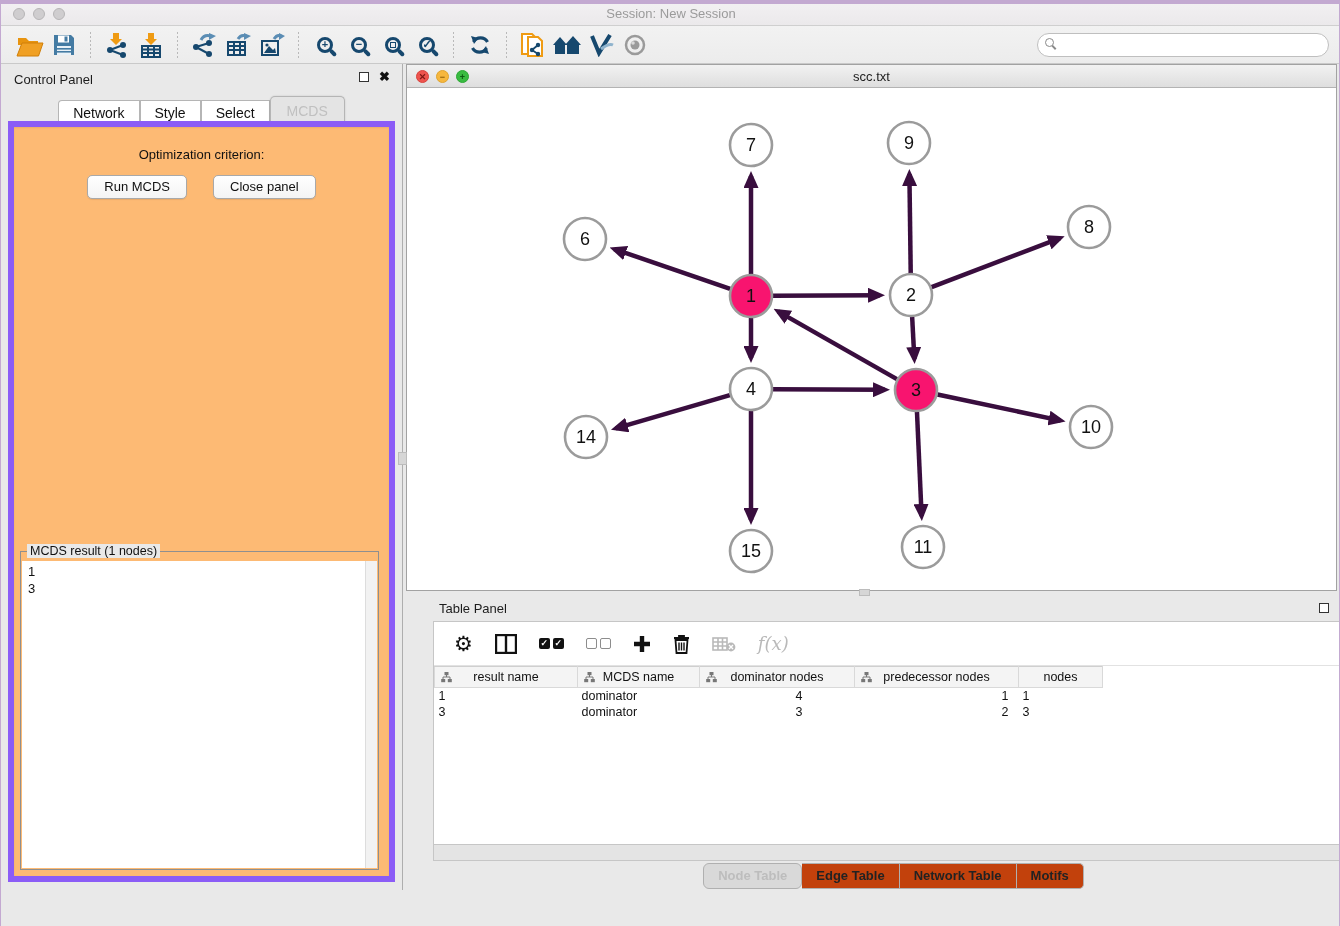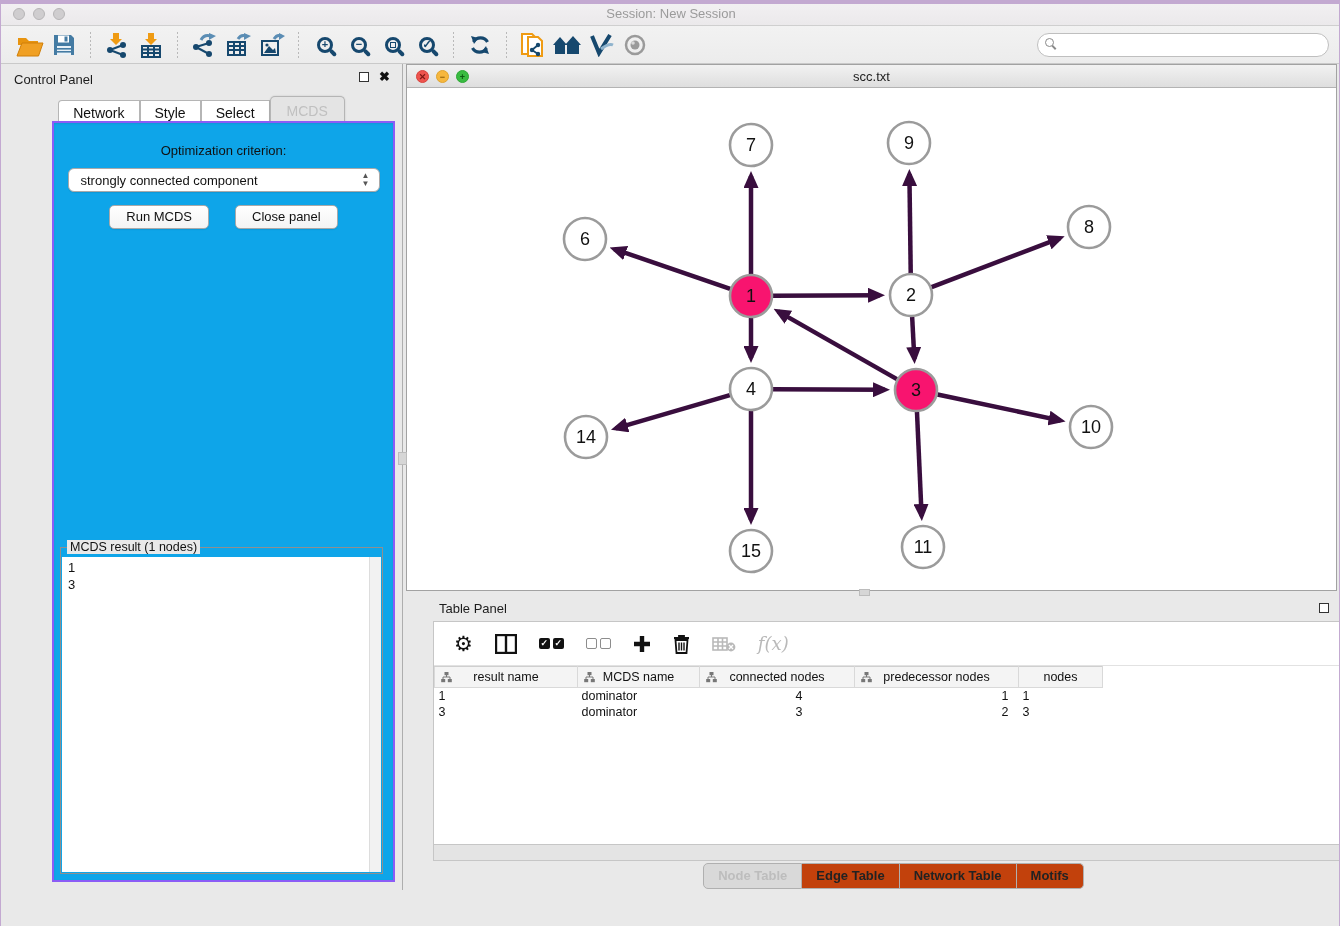--- a/index.html
+++ b/index.html
@@ -47,21 +47,21 @@
   .panel-ctrls { position:absolute; right:12px; top:8px; display:flex; gap:10px; align-items:center; }
   .float-box { width:10px; height:10px; border:1.5px solid #333; background:#fff; }
   .close-x { font-size:13px; font-weight:bold; color:#111; line-height:10px; }
   .cp-tabs { position:absolute; left:0; top:32px; width:100%; display:flex; justify-content:center; align-items:flex-end; }
   .cp-tab { background:#fff; border:1px solid #b5b5b5; border-bottom:none; padding:4px 14px 5px;
     font-size:14px; color:#111; }
   .cp-tab:first-child { border-radius:4px 0 0 0; }
   .cp-tab.disabled-active { background:#e4e4e4; color:#c0c0c0; border-radius:5px 5px 0 0;
     padding:6px 16px 7px; box-shadow:0 0 2px rgba(0,0,0,.15); }
   .cp-body { position:absolute; left:7px; right:7px; top:57px; bottom:8px;
-    border:2px solid #8b5cf6; box-shadow:inset 0 1px 2px rgba(0,0,0,.08); background:#0ea5e9;margin-left:44px; }
+    border:6px solid #8b5cf6; box-shadow:inset 0 1px 2px rgba(0,0,0,.08); background:#fdba74; }
   .opt-label { margin-top:20px; text-align:center; font-size:13px; color:#111; }
   .combo { position:relative; margin:10px auto 0; width:312px; height:24px; background:#fff;
     border:1px solid #a9a9a9; border-radius:6px; font-size:13px; color:#111;
     display:flex; align-items:center; padding:0 26px 0 12px; box-shadow:0 1px 1px rgba(0,0,0,.08); }
   .combo-arrows { position:absolute; right:9px; top:3px; font-size:8px; line-height:8px; color:#555;
     display:flex; flex-direction:column; align-items:center; }
   .btn-row { display:flex; justify-content:center; gap:26px; margin-top:13px; }
   .push-btn { background:linear-gradient(#ffffff,#f4f4f4); border:1px solid #a9a9a9; border-radius:5px;
     padding:3px 16px 4px; font-size:13px; color:#111; box-shadow:0 1px 1px rgba(0,0,0,.08); }
   .result-group { position:absolute; left:6px; right:10px; top:424px; bottom:6px;
@@ -110,21 +110,21 @@
   .tbl td { height:16px; padding:0 4px; }
   .hier-ico { position:absolute; left:6px; top:5px; }
   .num-r { text-align:right; }
   .tp-scrollstrip { position:absolute; left:8px; right:8px; top:250px; height:16px; background:#e4e4e4;
     border:1px solid #c6c6c6; border-top:none; }
   .tp-tabs { position:absolute; left:0; top:268px; width:100%; display:flex; justify-content:center; }
   .tp-tab { background:#c2410c; border:1px solid #b0b0b0; border-left:none; padding:4px 14px 5px;
     font-size:13px; font-weight:bold; color:#222; }
   .tp-tab:first-child { border-left:1px solid #b0b0b0; border-radius:5px 0 0 5px; }
   .tp-tab:last-child { border-radius:0 5px 5px 0; }
-  .tp-tab.disabled-active { background:#d9d9d9; color:#bdbdbd; }
+  .tp-tab.disabled-active { background:#d9d9d9; color:#bdbdbd;border-radius:6px; }
 
   
   .statusbar { position:absolute; left:0; top:890px; width:1340px; height:36px;
     background:#eeeeee; border-top:1px solid #c2c2c2; }
   .status-left-btn { position:absolute; left:10px; top:5px; width:32px; height:25px;
     background:#fff; border:1px solid #b5b5b5; display:flex; align-items:center; justify-content:center; }
   .memory-btn { position:absolute; right:8px; top:5px; height:25px; background:linear-gradient(#fff,#f3f3f3);
     border:1px solid #b5b5b5; border-radius:4px; display:flex; align-items:center; gap:6px;
     padding:0 10px; font-size:12.5px; color:#111; }
   .mem-dot { width:11px; height:11px; border-radius:50%; background:#1d8c34; }
@@ -283,27 +283,20 @@
       </span>
     </div>
     <div class="cp-tabs">
       <div class="cp-tab">Network</div>
       <div class="cp-tab">Style</div>
       <div class="cp-tab">Select</div>
       <div class="cp-tab disabled-active">MCDS</div>
     </div>
     <div class="cp-body">
       <div class="opt-label">Optimization criterion:</div>
-      <div class="combo">
-        <span>strongly connected component</span>
-        <span class="combo-arrows">
-            <span>▲</span>
-            <span>▼</span>
-          </span>
-      </div>
       <div class="btn-row">
         <button class="push-btn">Run MCDS</button>
         <button class="push-btn">Close panel</button>
       </div>
       <div class="result-group">
         <span class="result-legend">MCDS result (1 nodes)</span>
         <div class="result-area">
           <div>1</div>
           <div>3</div>
           <div class="result-scroll"></div>
@@ -452,21 +445,21 @@
                   <rect x="6.8" y="7" width="4" height="3.2" fill="#777"></rect>
                 </svg>
               <span>MCDS name</span></th>
             <th>
               <svg class="hier-ico" width="11" height="11" viewBox="0 0 11 11">
                   <rect x="3.5" y="0" width="4" height="3.2" fill="#777"></rect>
                   <path d="M5.5 3 v2 M2 5 h7 M2 5 v2 M9 5 v2" stroke="#777" stroke-width="1"></path>
                   <rect x="0.2" y="7" width="4" height="3.2" fill="#777"></rect>
                   <rect x="6.8" y="7" width="4" height="3.2" fill="#777"></rect>
                 </svg>
-              <span>connected nodes</span></th>
+              <span>dominator nodes</span></th>
             <th>
               <svg class="hier-ico" width="11" height="11" viewBox="0 0 11 11">
                   <rect x="3.5" y="0" width="4" height="3.2" fill="#777"></rect>
                   <path d="M5.5 3 v2 M2 5 h7 M2 5 v2 M9 5 v2" stroke="#777" stroke-width="1"></path>
                   <rect x="0.2" y="7" width="4" height="3.2" fill="#777"></rect>
                   <rect x="6.8" y="7" width="4" height="3.2" fill="#777"></rect>
                 </svg>
               <span>predecessor nodes</span></th>
             <th><span>nodes</span></th>
           </tr>

